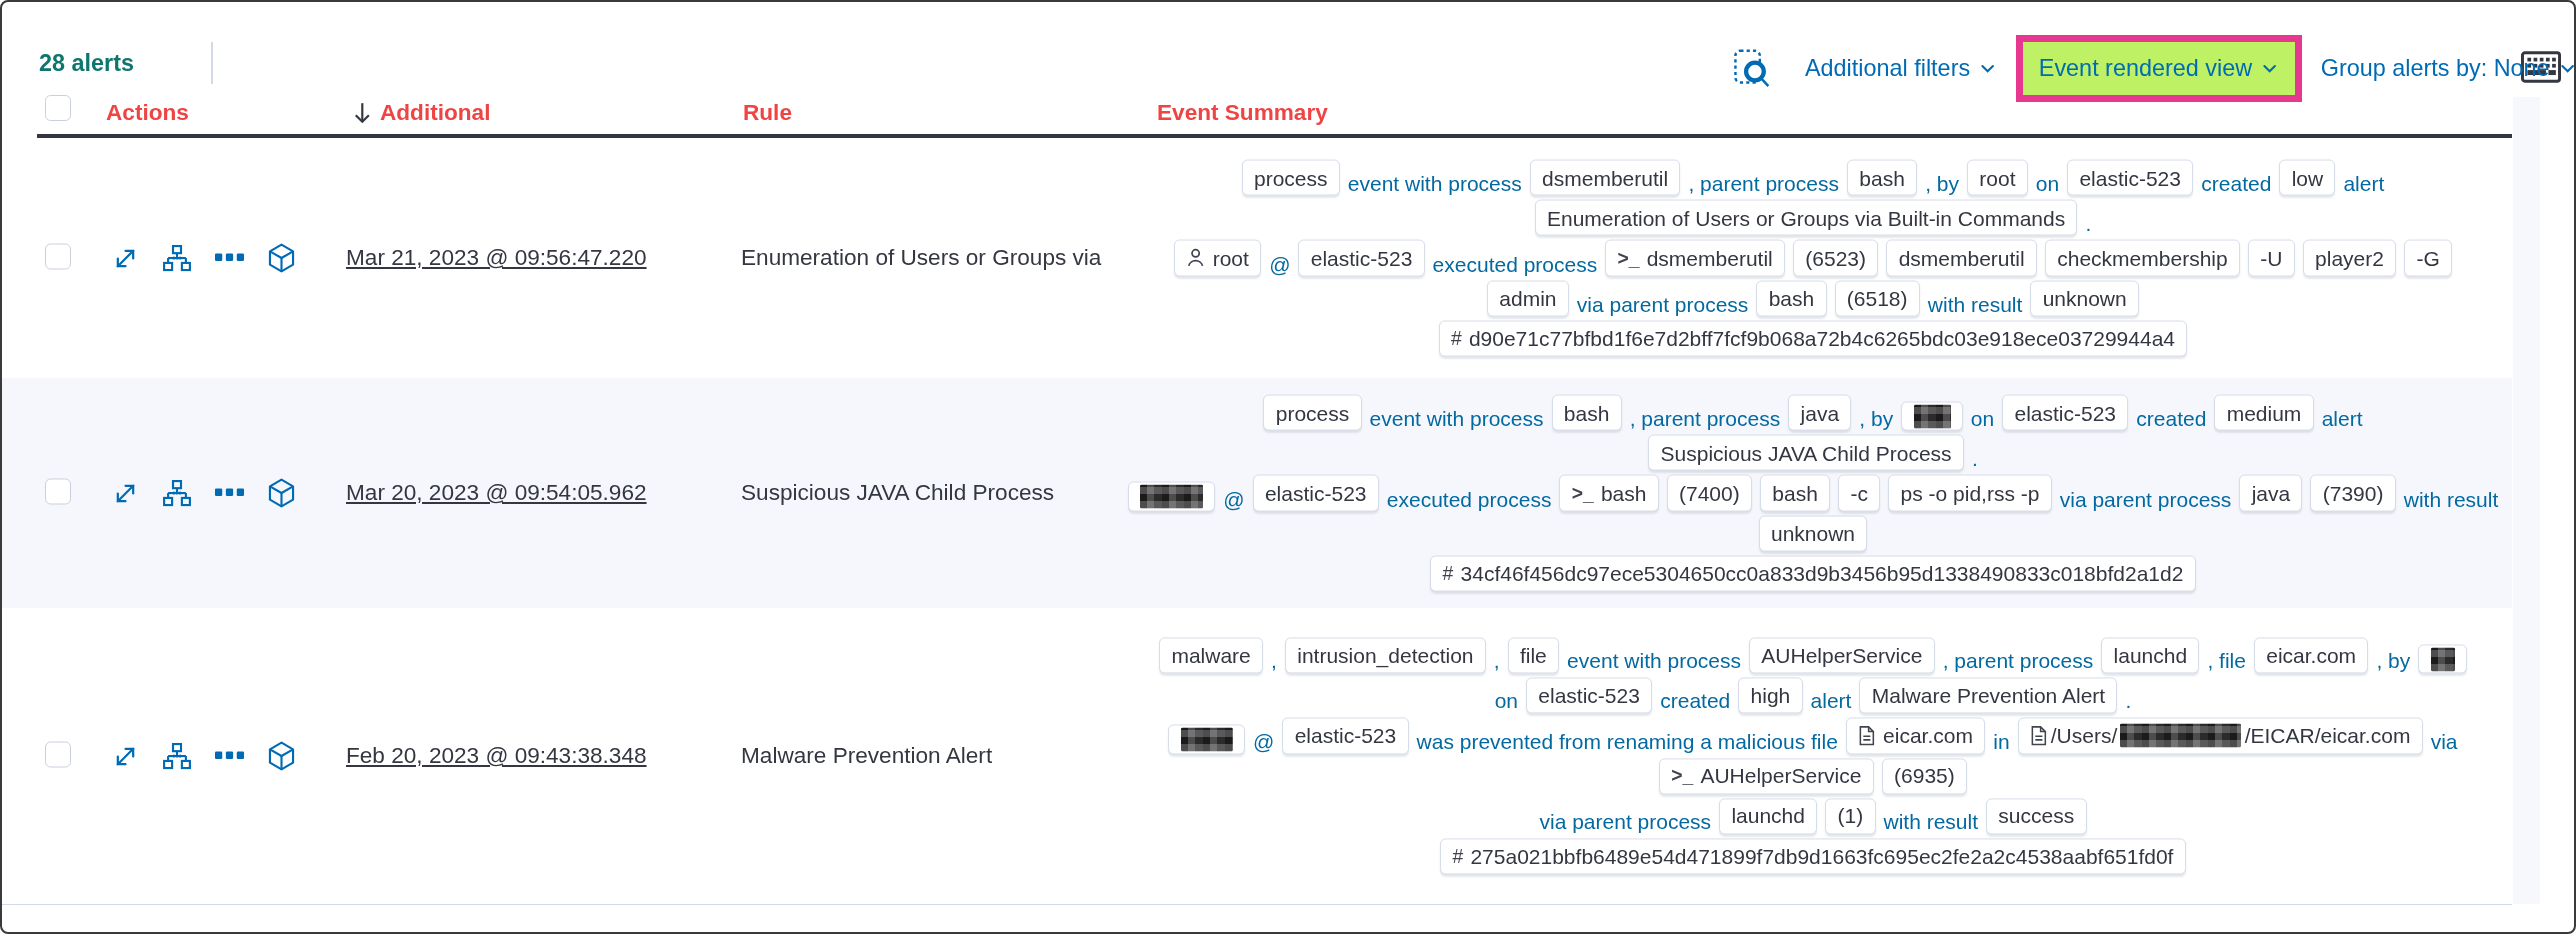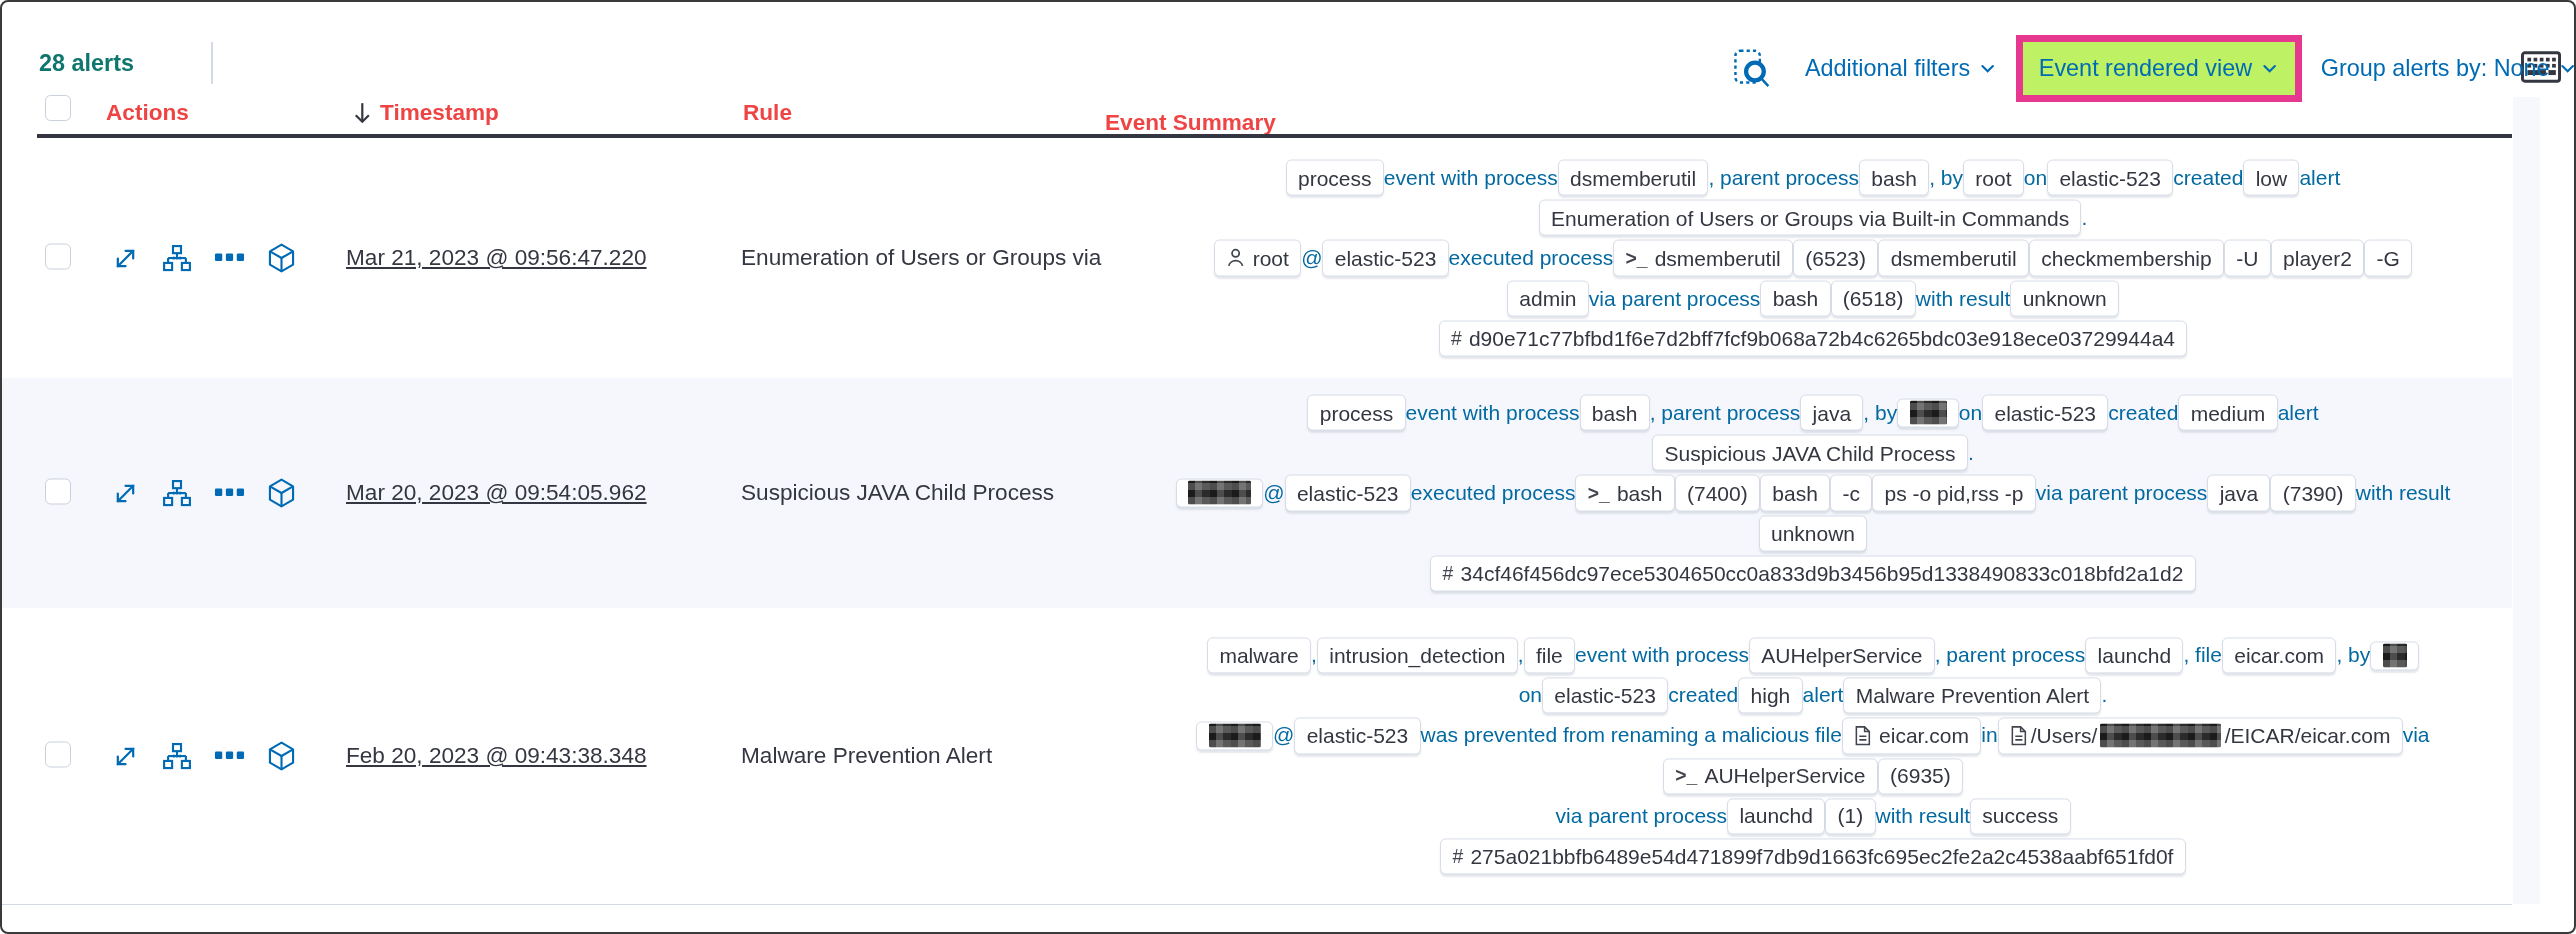--- a/index.html
+++ b/index.html
@@ -31,21 +31,21 @@
   .row{position:relative;width:2512px;}
   .row:nth-child(1){height:240px;background:#ffffff;}
   .row:nth-child(2){height:230px;background:#F5F7FC;}
   .row:nth-child(3){height:296px;background:#ffffff;border-bottom:1.6px solid #D3DAE6;}
   .row .cbwrap{position:absolute;left:45px;top:50%;transform:translateY(-50%);}
   .actions{position:absolute;left:111px;top:50%;transform:translateY(-50%);display:flex;align-items:center;gap:21px;}
   .act-btn{display:flex;align-items:center;justify-content:center;cursor:pointer;background:none;border:none;padding:0;}
   .ts-cell{position:absolute;left:346px;top:50%;transform:translateY(-50%);font-size:22.6px;color:#343741;white-space:nowrap;text-decoration:underline;}
   .rule-cell{position:absolute;left:741px;top:50%;transform:translateY(-50%);font-size:22.6px;color:#343741;white-space:nowrap;max-width:362px;overflow:hidden;}
   .summary{position:absolute;left:1118px;top:50%;transform:translateY(-50%);width:1390px;display:flex;flex-direction:column;align-items:center;justify-content:center;gap:4px;}
-  .sline{display:flex;align-items:center;justify-content:center;gap:0;white-space:nowrap;}
+  .sline{display:flex;align-items:flex-end;justify-content:center;gap:8px;white-space:nowrap;}
   .badge{display:inline-flex;align-items:center;gap:7.2px;background:#fff;border:1.6px solid #D6DCE8;border-radius:5.6px;
          padding:1.6px 11.3px;font-size:21px;font-weight:500;color:#343741;line-height:31px;
          box-shadow:0 1.6px 1.6px rgba(152,162,179,0.25);cursor:pointer;}
   .ttext{font-size:21px;font-weight:400;color:#0369a1;}
   .bicon{display:inline-flex;align-items:center;color:#40444d;}
   .glyph{font-size:19.3px;font-weight:700;color:#40444d;line-height:31px;}
   .redact{display:inline-block;height:24px;border-radius:1.6px;vertical-align:middle;
     background-image:
       repeating-linear-gradient(0deg, rgba(255,255,255,0.22) 0 7.2px, rgba(0,0,0,0) 7.2px 14.5px),
       repeating-linear-gradient(90deg, #1b1b1b 0 7.2px, #4d4d4d 7.2px 14.5px, #2b2b2b 14.5px 22px);}
@@ -111,24 +111,24 @@
   </svg>
 </span>
 
 <span class="checkbox head-checkbox"></span>
 <div class="col-head" style="left:106px;">Actions</div>
 <div class="col-head ts-head" style="left:351px;">
   <svg width="22.6" height="24" viewBox="0 0 20 22" fill="none" stroke="#343741" stroke-width="2">
       <line x1="10" y1="2" x2="10" y2="19"></line>
       <polyline points="4,13 10,19 16,13"></polyline>
     </svg>
-  <span>Timestamp</span>
+  <span>Additional</span>
 </div>
 <div class="col-head" style="left:743px;">Rule</div>
-<div class="col-head" style="left:1105px;margin-top:10px;">Event Summary</div>
+<div class="col-head" style="left:1157px;">Event Summary</div>
 <div class="header-line"></div>
 
 <div class="rows">
 
   <div class="row">
     <span class="cbwrap"><span class="checkbox"></span></span>
     <div class="actions">
         <button class="act-btn">
           <svg width="29" height="29" viewBox="0 0 34 34" fill="none" stroke="#006BB4" stroke-width="2.6" stroke-linecap="round">
             <line x1="8" y1="26" x2="26" y2="8"></line>

